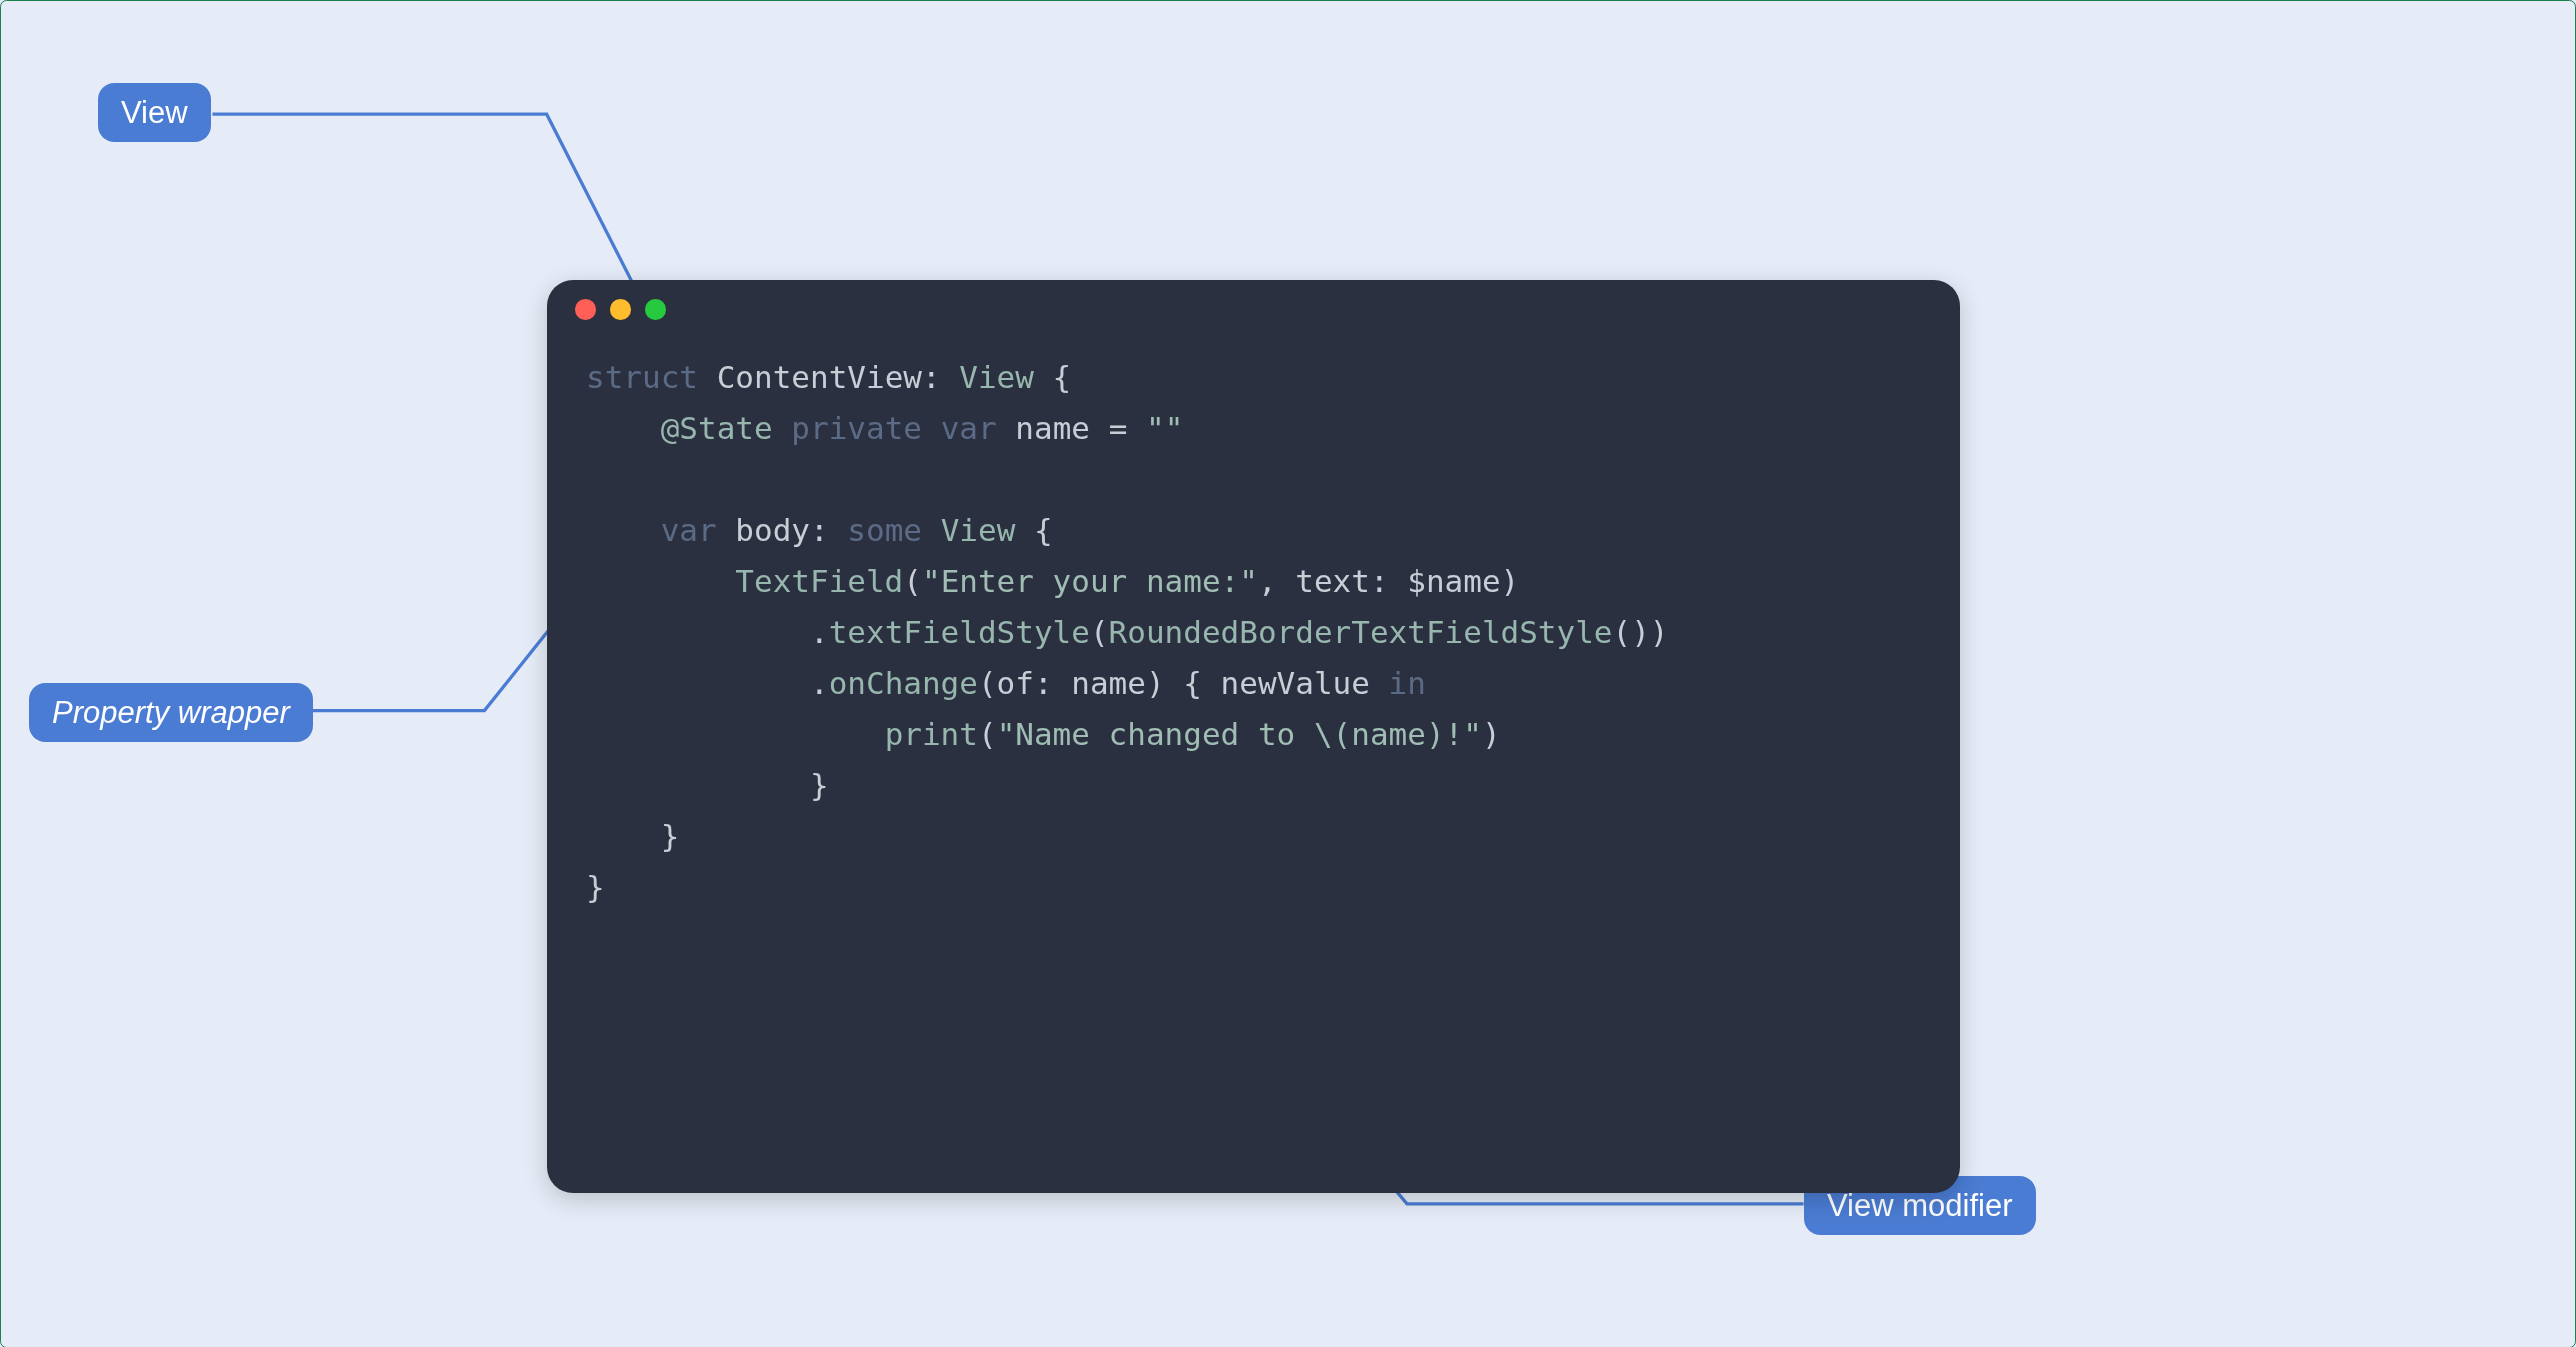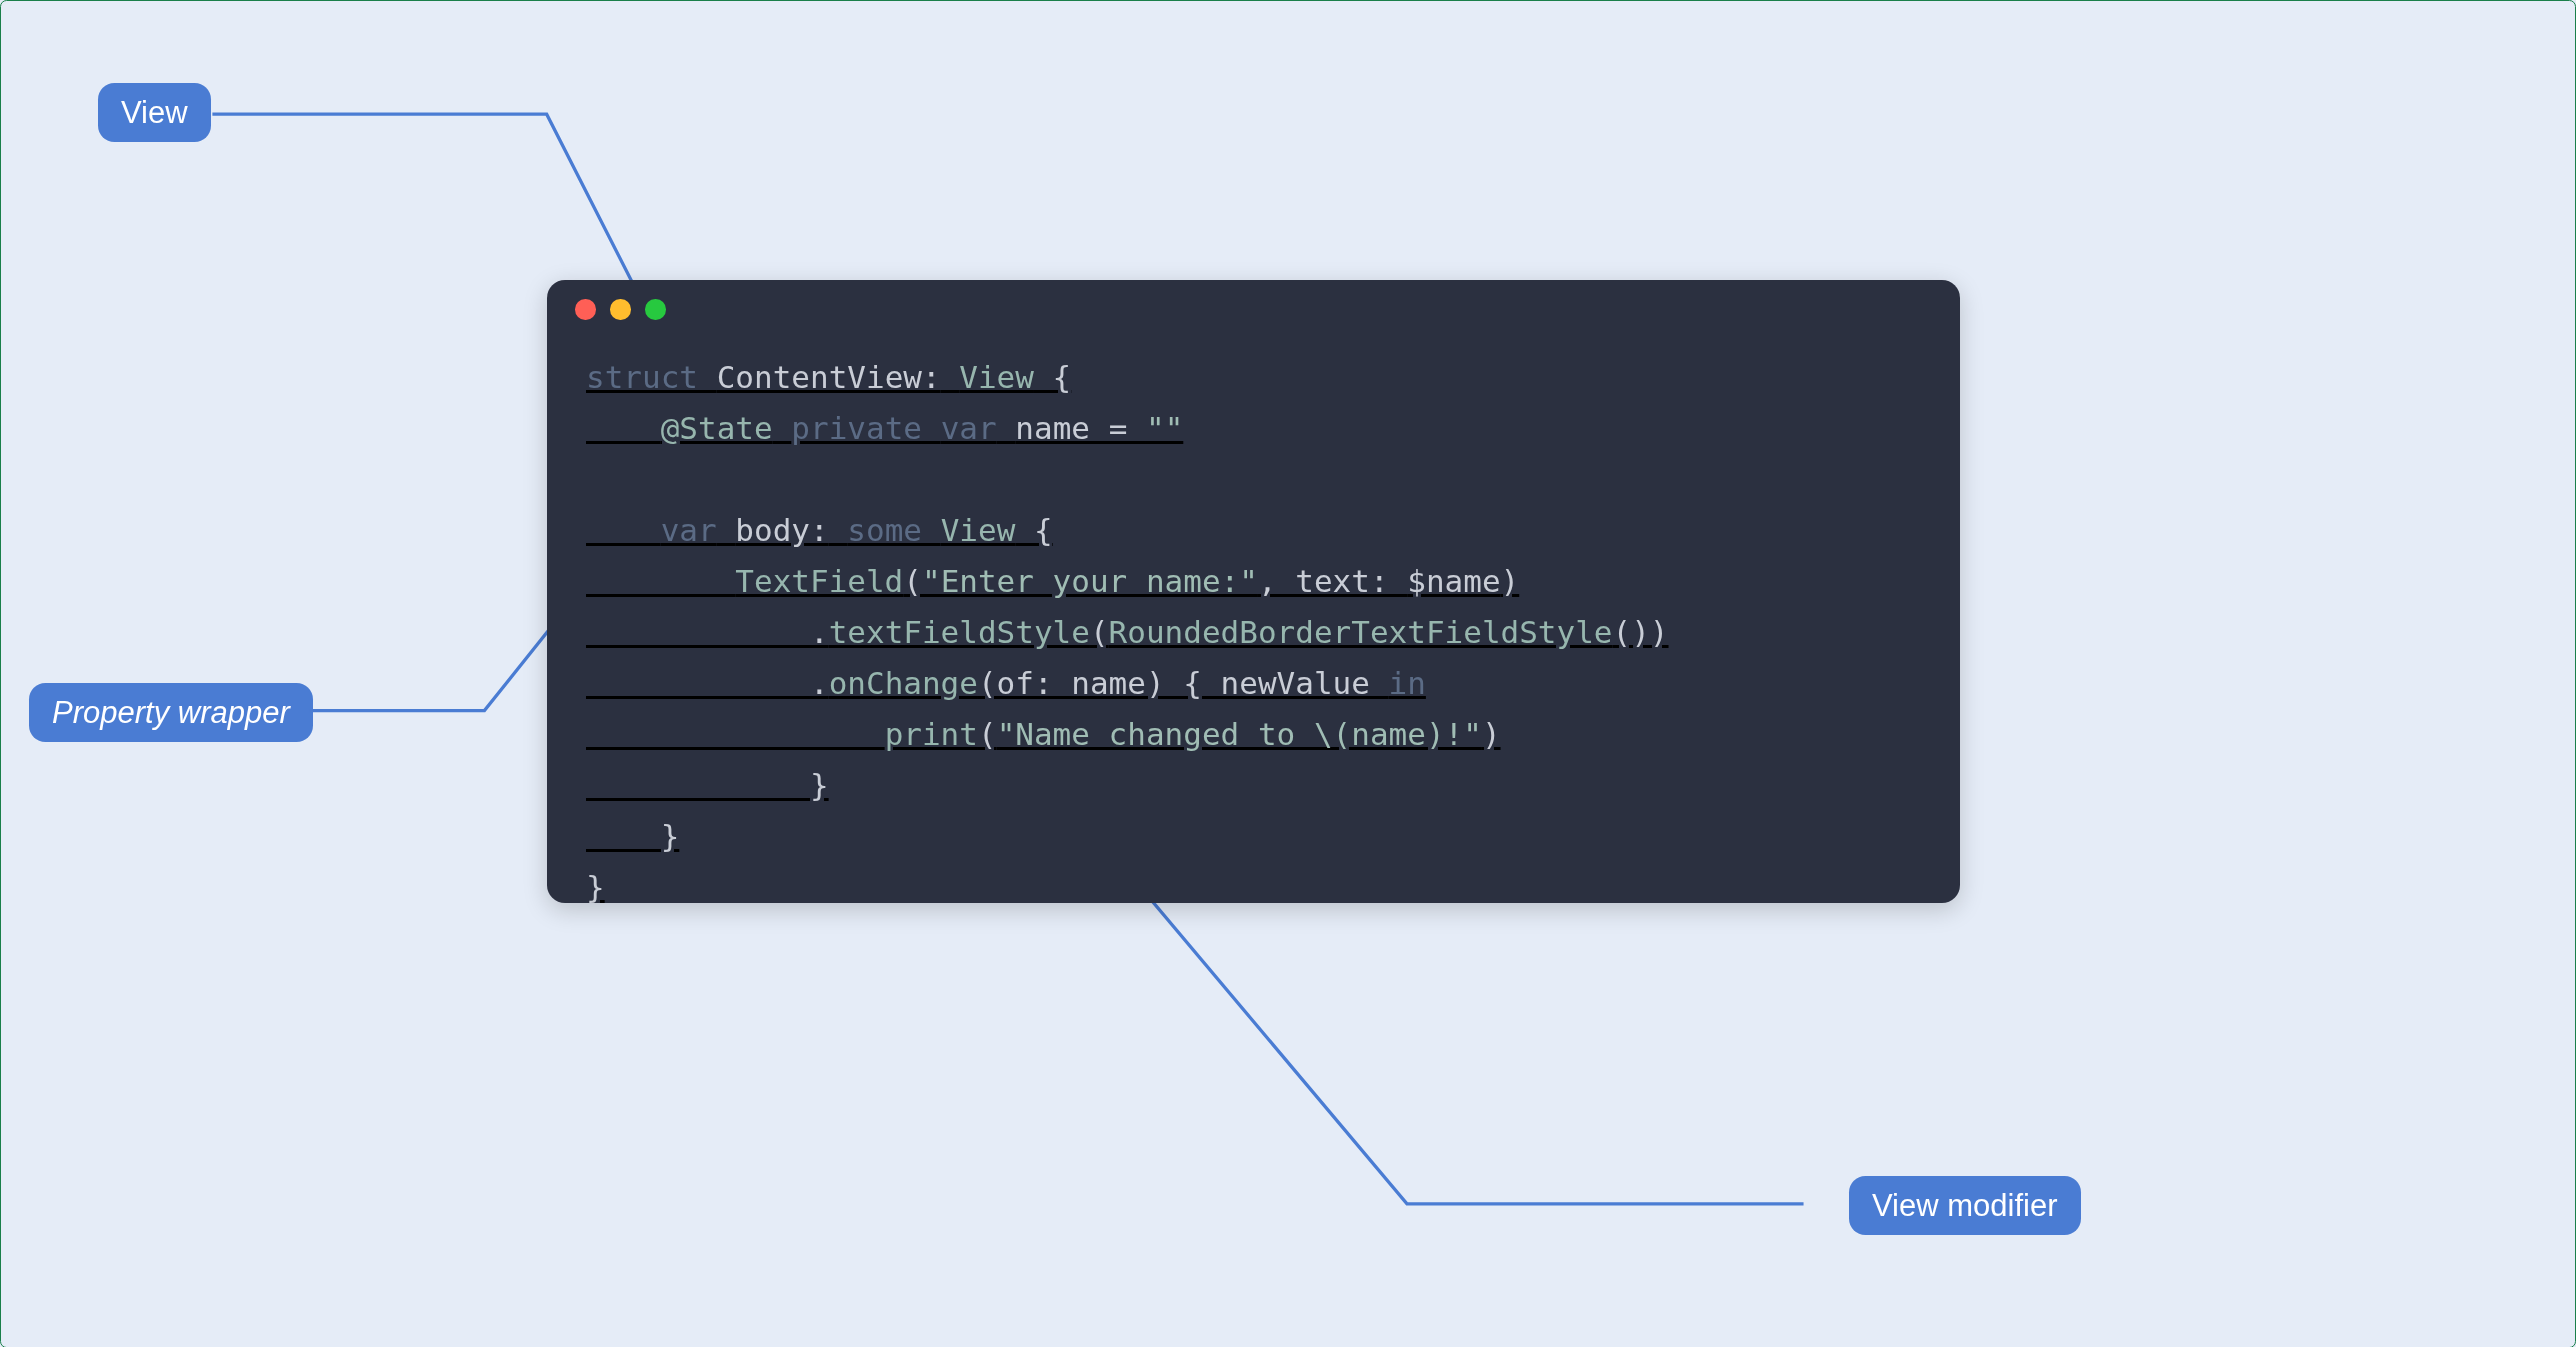--- a/index.html
+++ b/index.html
@@ -20,26 +20,25 @@
     padding: 11.5px 23px;
     border-radius: 16.4px;
     font-weight: 400;
     white-space: nowrap;
   }
   .code-window {
     position: absolute;
     left: 546px;
     top: 279px;
     width: 1413px;
-    height: 623px;
+    height: 913px;
     background: #2b3040;
-    border-radius: 18px;
+    border-radius: 26px;
     box-shadow: 0 6.6px 24.6px rgba(0,0,0,0.18);
     overflow: hidden;
-    text-decoration: underline;
   }
   .titlebar {
     height: 59px;
     display: flex;
     align-items: center;
     padding-left: 28px;
     gap: 14.7px;
   }
   .dot { width: 20.5px; height: 20.5px; border-radius: 50%; }
   .dot-red { background: #ff5f56; }
@@ -61,21 +60,21 @@
     position: absolute;
     left: 0; top: 0; width: 2576px; height: 1348px;
     pointer-events: none;
   }
 </style>
 </head>
 <body>
 
 <div class="label" style="left:97px; top:82px;">View</div>
 <div class="label" style="left:28px; top:682px;font-style:italic;">Property wrapper</div>
-<div class="label" style="left:1803px; top:1175px;margin-left:45px;">View modifier</div>
+<div class="label" style="left:1803px; top:1175px;">View modifier</div>
 
 <svg class="overlay" viewBox="0 0 3144 1645" width="2576" height="1348">
   <path d="M 258 138 L 666 138 L 840 480" stroke="#4a7cd3" stroke-width="4" fill="none"></path>
   <path d="M 376 866 L 590 866 L 836 558" stroke="#4a7cd3" stroke-width="4" fill="none"></path>
   <path d="M 2200 1468 L 1716 1468 L 1216 874" stroke="#4a7cd3" stroke-width="4" fill="none"></path>
 </svg>
 
 <div class="code-window">
   <div class="titlebar">
     <div class="dot dot-red"></div>

